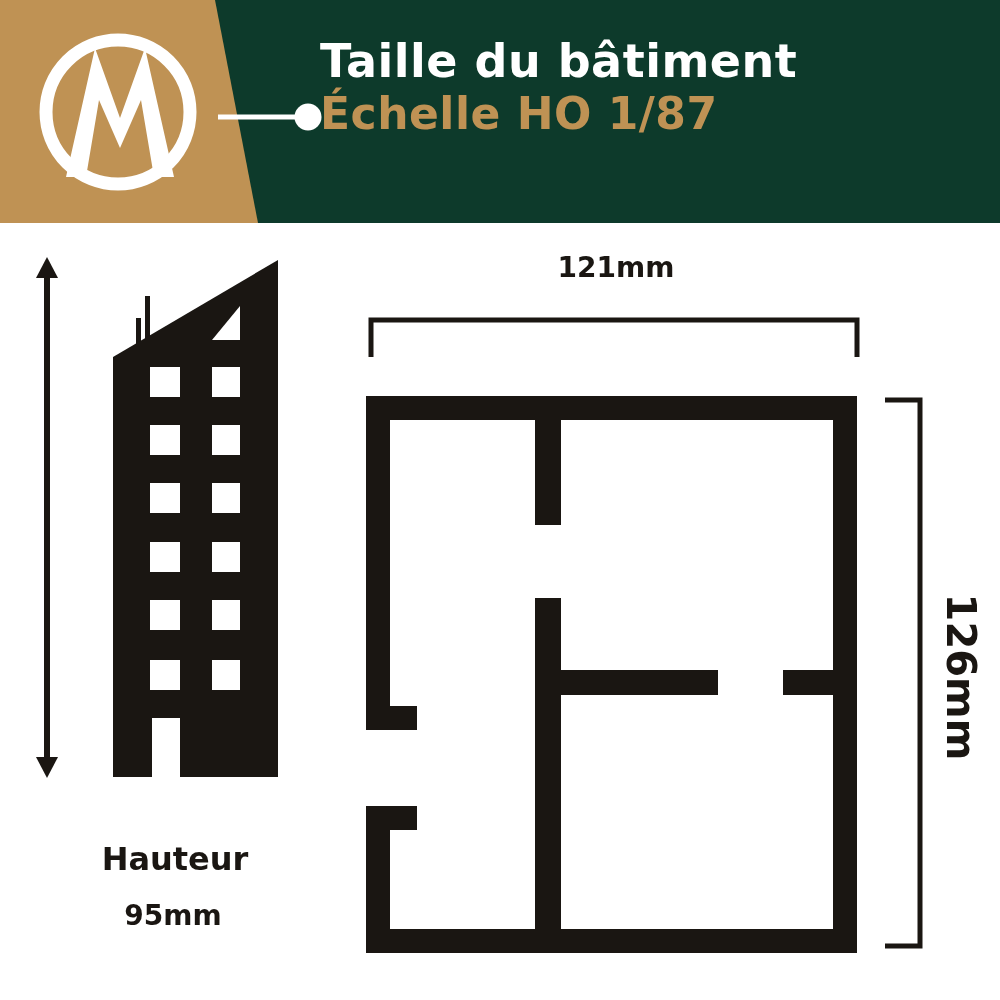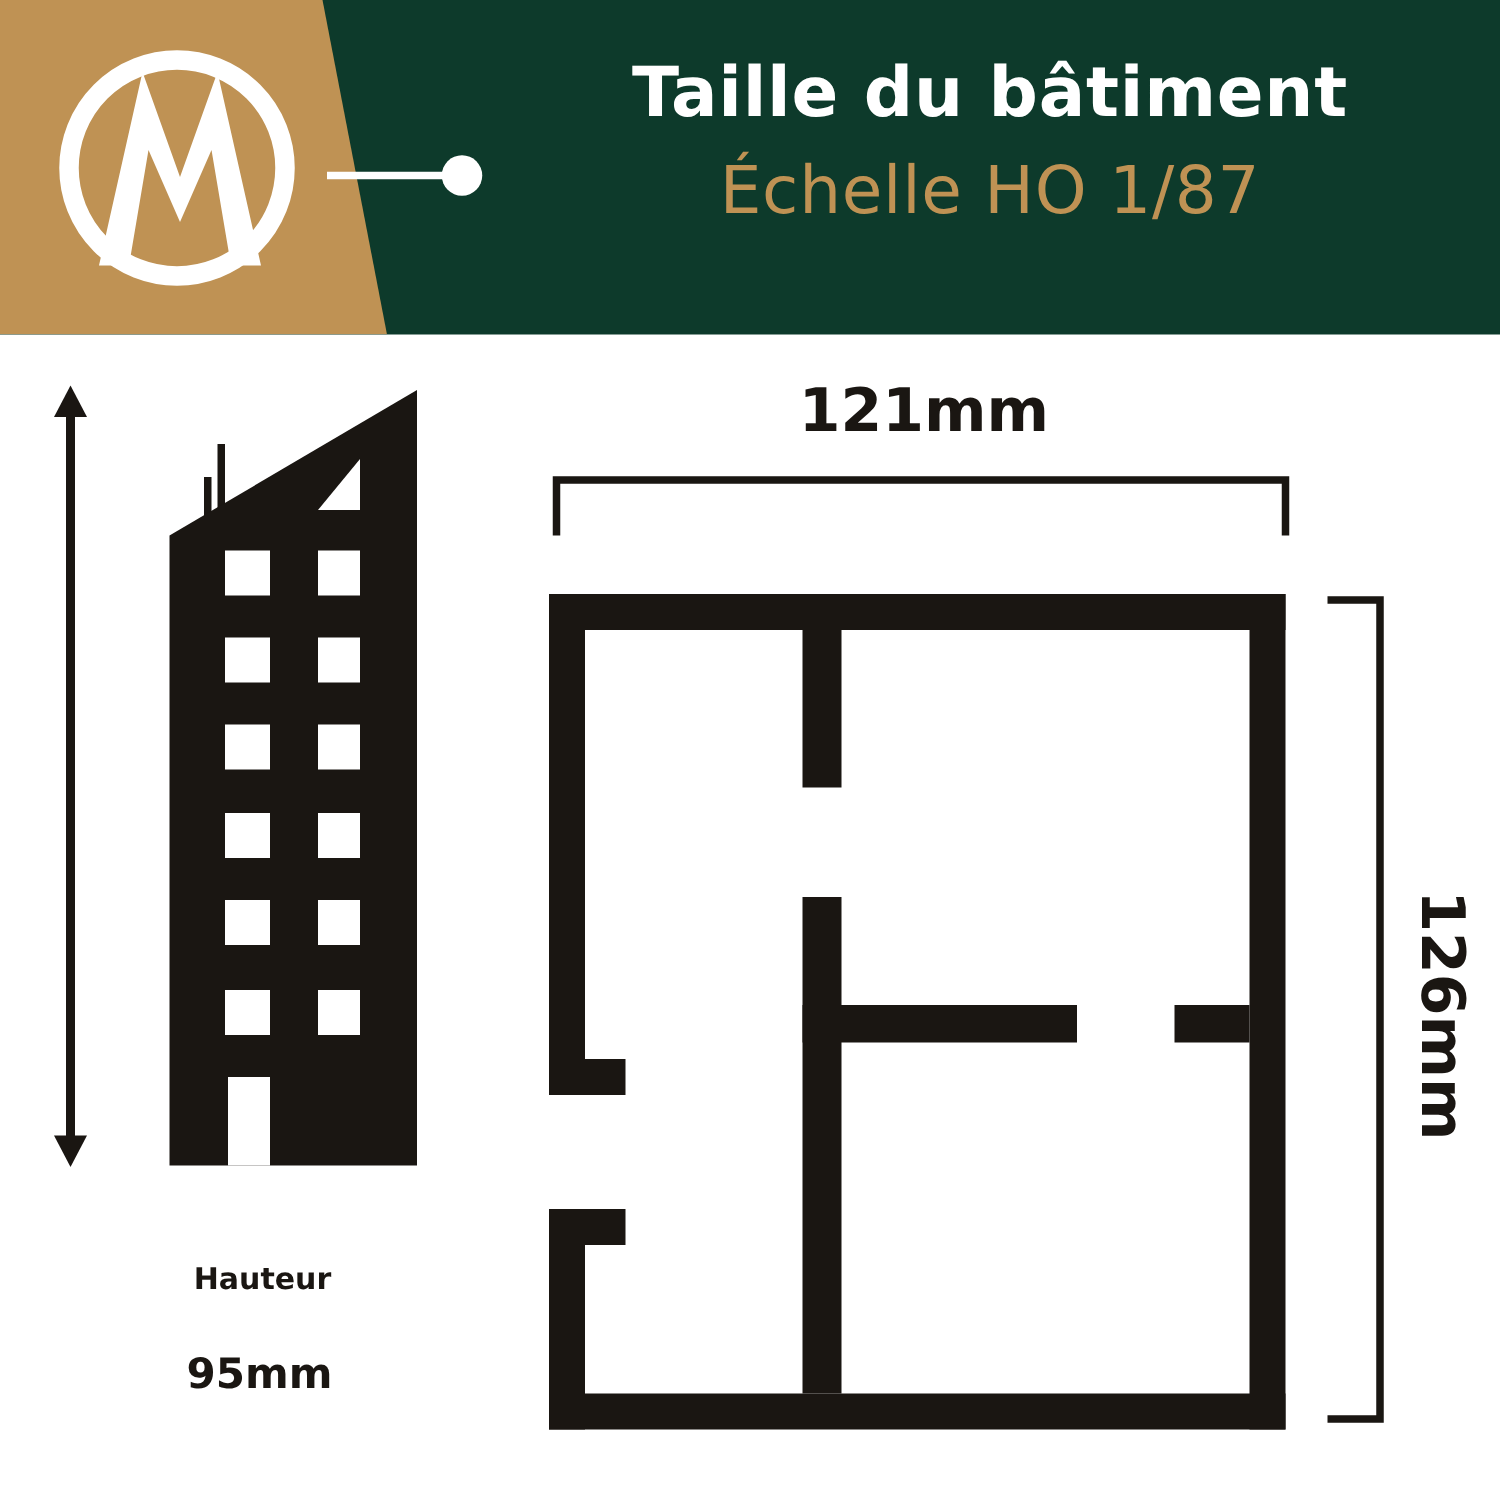--- a/index.html
+++ b/index.html
@@ -7,34 +7,34 @@
     position:relative;width:1000px;height:1000px;margin:0 auto;
     background:#ffffff;overflow:hidden;
     font-family:"DejaVu Sans","Liberation Sans",sans-serif;
   }
   
   .header{position:absolute;left:0;top:0;width:1000px;height:223px;background:#0d3a2b;}
   .gold-wedge{
     position:absolute;left:0;top:0;width:300px;height:223px;background:#bf9254;
     clip-path:polygon(0 0,215px 0,258px 100%,0 100%);
   }
-  .titles{position:absolute;left:320px;top:0;width:680px;height:223px;text-align:center;}
+  .titles{position:absolute;left:320px;top:0;width:680px;height:223px;}
   .title{
     margin-top:34px;font-size:46px;line-height:54px;font-weight:700;color:#ffffff;letter-spacing:.5px;
   }
   .subtitle{
-    margin-top:14px;font-size:44px;line-height:52px;font-weight:400;color:#bf9254;letter-spacing:.5px;
+    font-size:44px;line-height:52px;font-weight:700;color:#bf9254;letter-spacing:.5px;
   }
   
   .overlay{position:absolute;left:0;top:0;width:1000px;height:1000px;}
   
   .label{position:absolute;color:#1a1612;font-weight:700;white-space:nowrap;}
-  .height-label{left:175px;top:840px;font-size:20px;transform:translateX(-50%);}
+  .height-label{left:175px;top:840px;font-size:32px;transform:translateX(-50%);}
   .height-value{left:173px;top:899px;font-size:28px;transform:translateX(-50%);}
-  .width-value{left:616px;top:251px;font-size:40px;transform:translateX(-50%);}
+  .width-value{left:616px;top:251px;font-size:28px;transform:translateX(-50%);}
   .depth-value{left:961px;top:677px;font-size:40px;transform:translate(-50%,-50%) rotate(90deg);}
 </style>
 </head>
 <body>
 
 <div class="canvas">
 
   <div class="header">
     <div class="gold-wedge"></div>
     <div class="titles">

